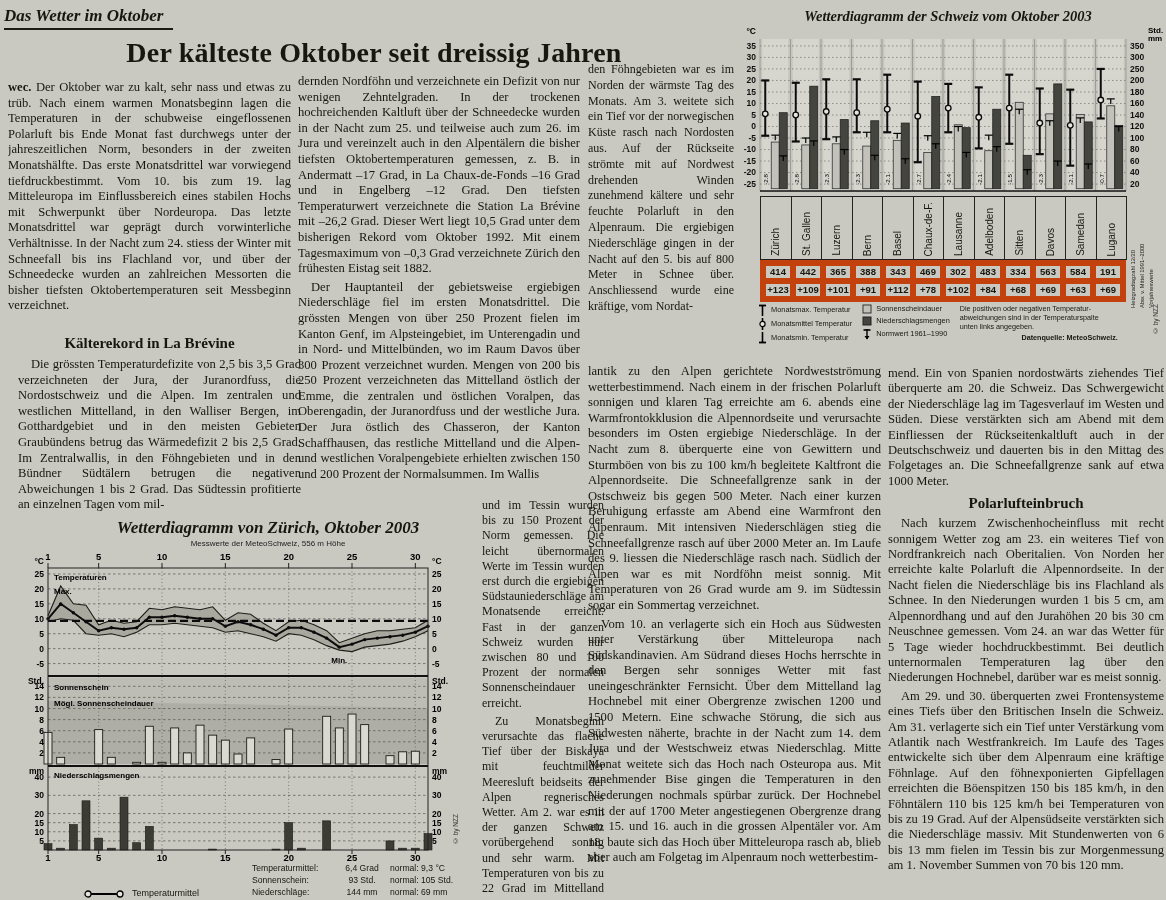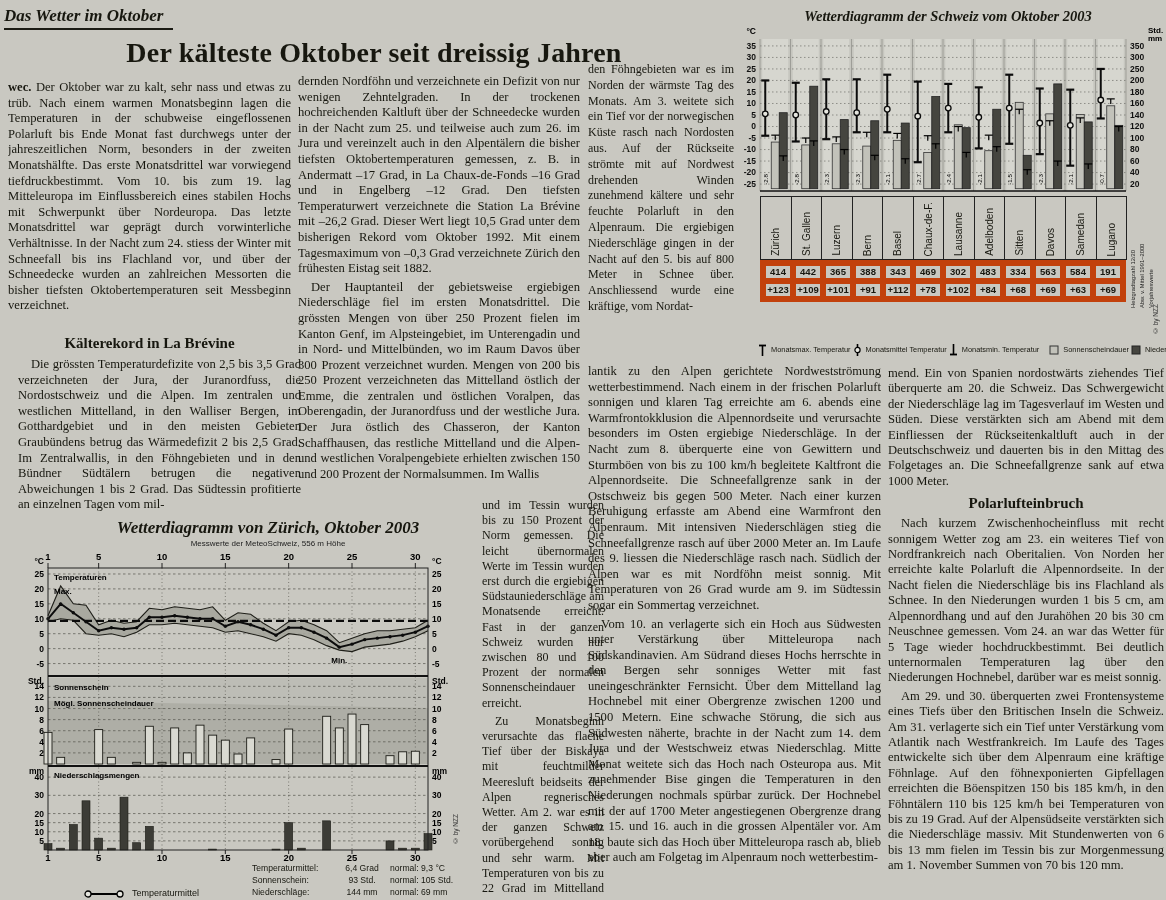--- a/index.html
+++ b/index.html
@@ -30,21 +30,21 @@
   .sc-city span{writing-mode:vertical-rl;transform:rotate(180deg);
                 font:10px "Liberation Sans",sans-serif;white-space:nowrap;}
   .sc-table{position:absolute;left:28px;top:252px;width:366px;}
   .sc-table table{width:100%;border-collapse:collapse;table-layout:fixed;}
   .sc-table td{border:6px solid #c2410c;text-align:center;font:bold 9.5px/12px "Liberation Sans",sans-serif;padding:0;}
   .sc-sidenotes{position:absolute;left:398px;top:190px;width:32px;height:110px;display:flex;gap:3px;}
   .sc-sidenotes span{writing-mode:vertical-rl;transform:rotate(180deg);
                      font:5.8px "Liberation Sans",sans-serif;white-space:nowrap;color:#222;}
   .sc-legend{position:absolute;left:26px;top:296px;width:400px;display:flex;gap:10px;
              font:7.4px/10px "Liberation Sans",sans-serif;}
-  .sc-leg-col{display:flex;flex-direction:row;gap:2px;}
+  .sc-leg-col{display:flex;flex-direction:column;gap:2px;}
   .sc-leg-row{display:flex;align-items:center;gap:4px;white-space:nowrap;}
   .sc-leg-note{width:158px;font-size:7.2px;line-height:9px;}
   .sc-leg-src{text-align:right;font-weight:bold;margin-top:2px;}
   .sc-credit{position:absolute;left:420px;top:296px;font:6.5px "Liberation Sans",sans-serif;color:#333;}
   
   .zc{position:absolute;left:14px;top:518px;width:450px;height:380px;}
   .zc-title{position:absolute;left:0;top:0;width:100%;text-align:center;padding-left:58px;box-sizing:border-box;
             font:bold italic 17px/20px "Liberation Serif",serif;}
   .zc-sub{position:absolute;left:0;top:21px;width:100%;text-align:center;padding-left:58px;box-sizing:border-box;
           font:8px "Liberation Sans",sans-serif;color:#222;}

